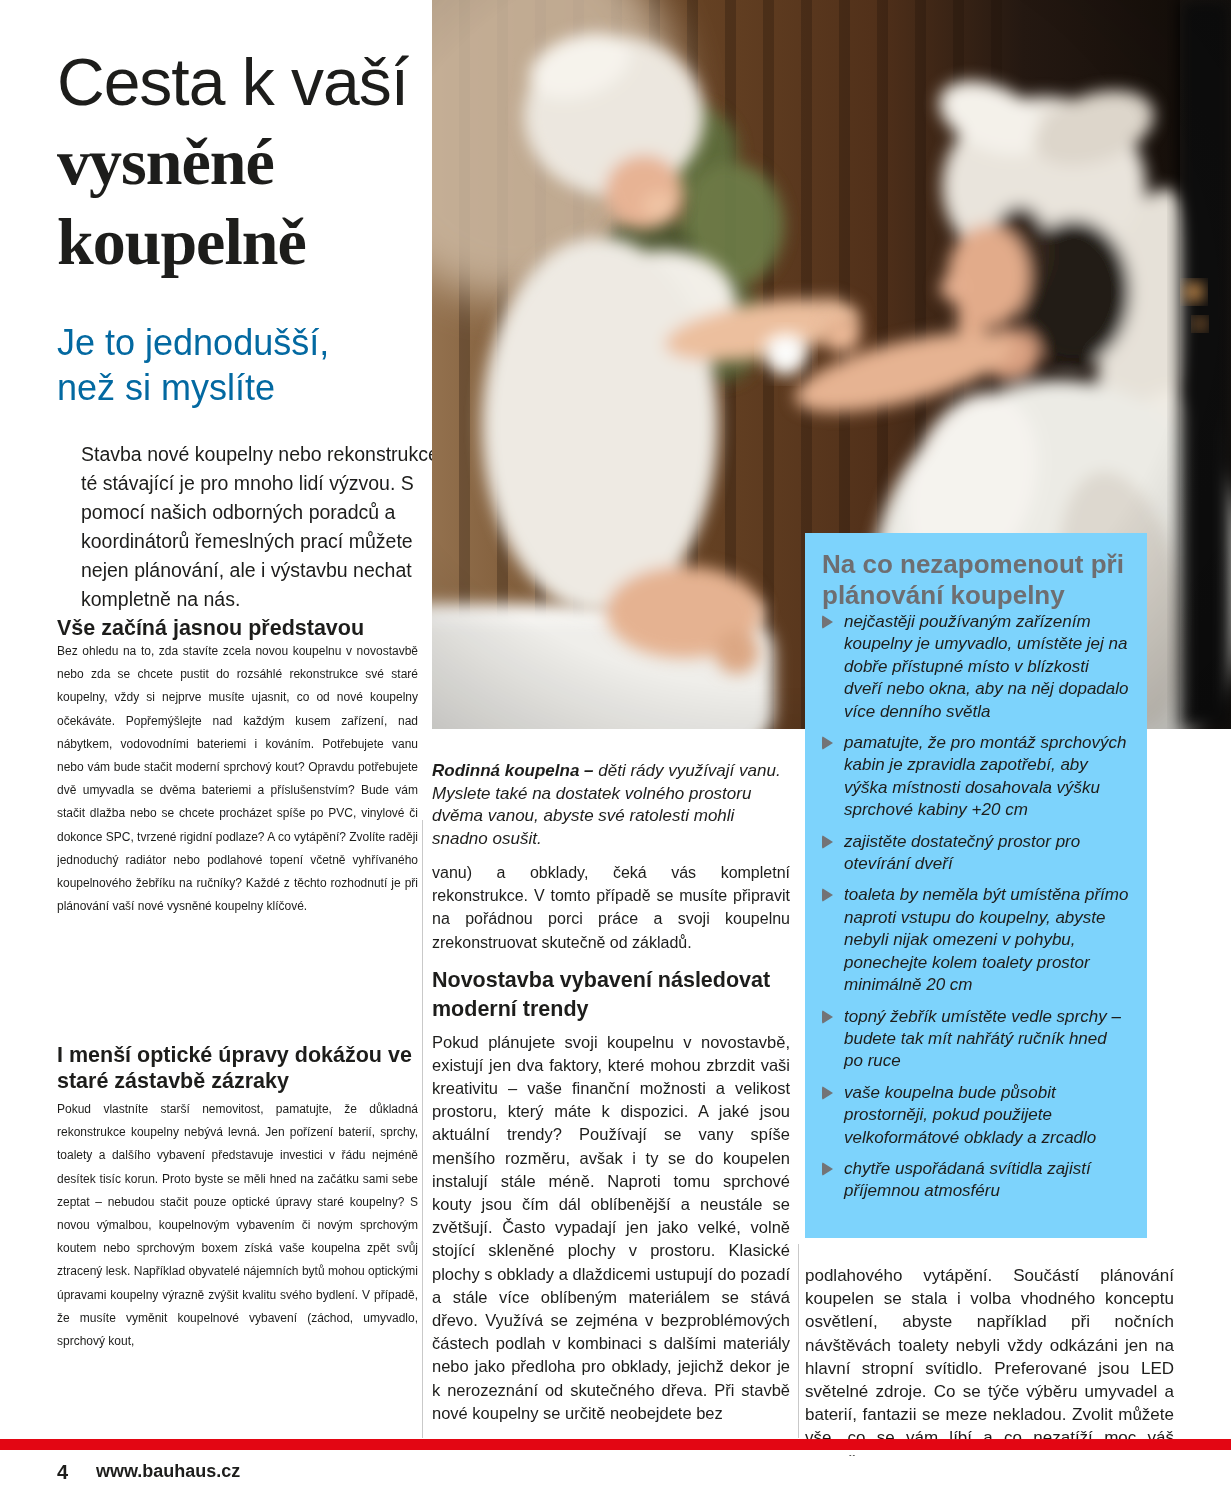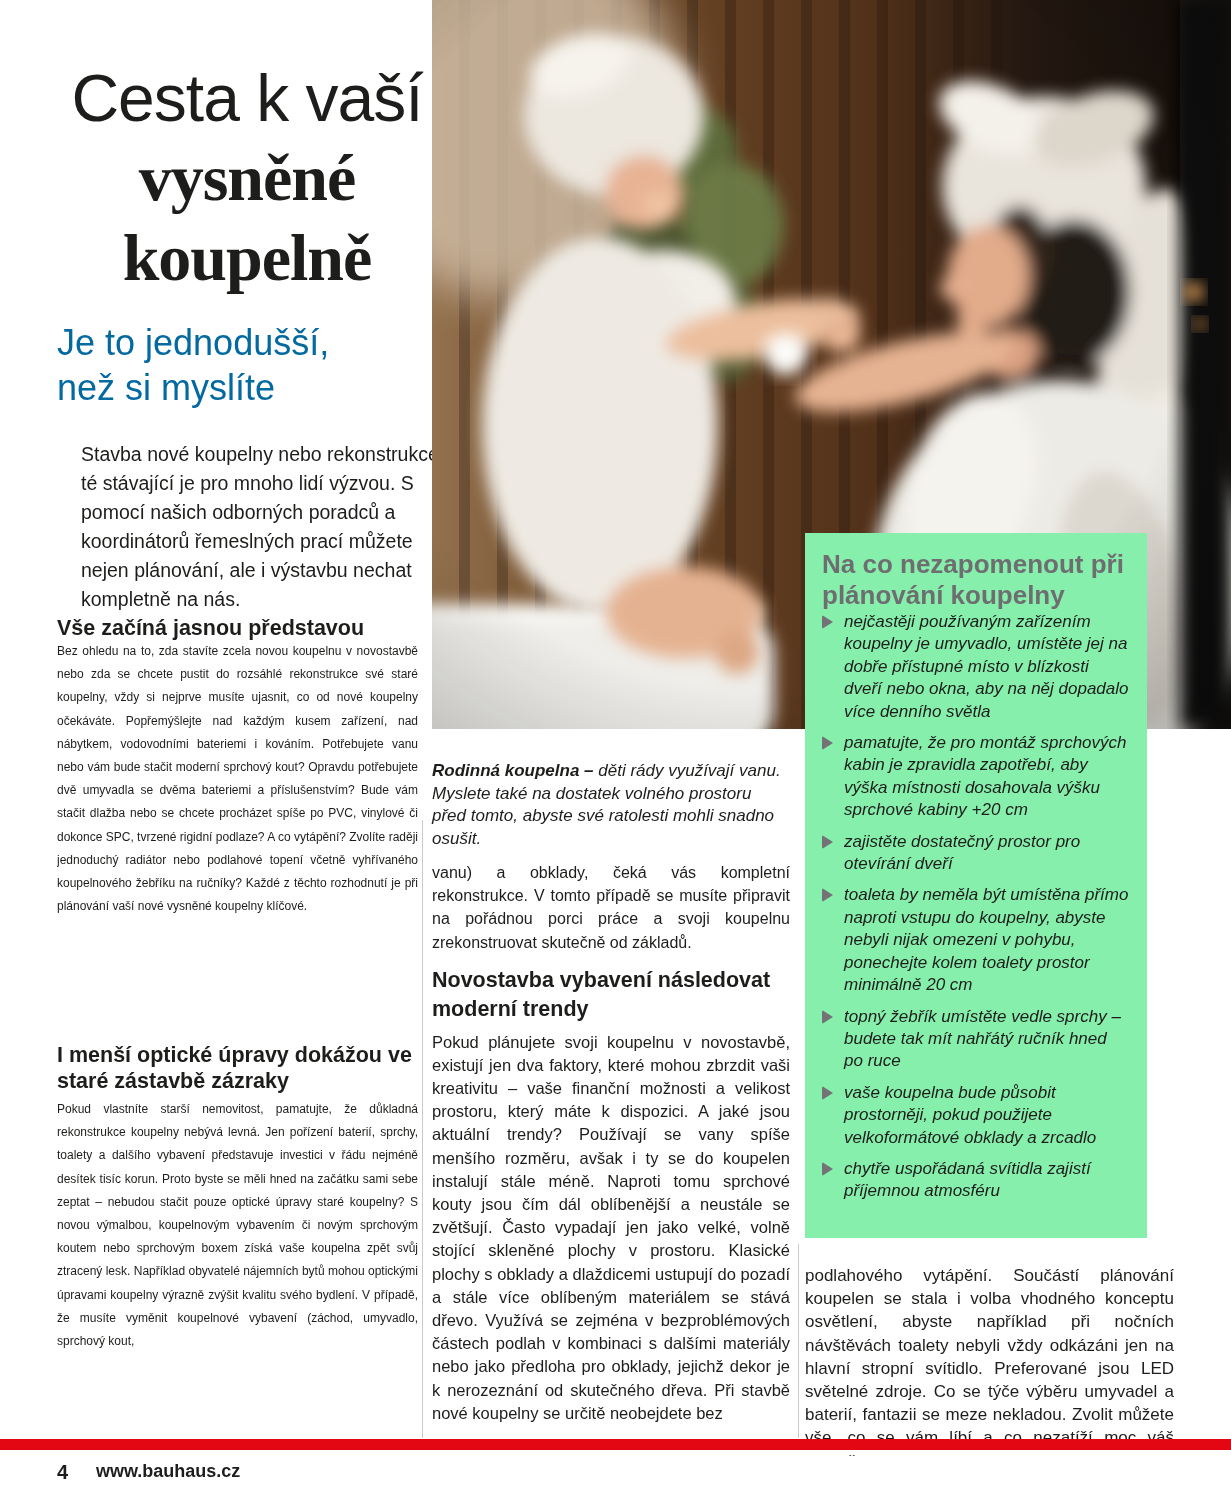--- a/index.html
+++ b/index.html
@@ -4,41 +4,41 @@
 <style>
   html,body{margin:0;padding:0;}
   body{
     width:1231px;height:1502px;position:relative;overflow:hidden;
     background:#ffffff;color:#1d1d1b;
     font-family:"Liberation Sans",sans-serif;
     -webkit-font-smoothing:antialiased;
   }
   .abs{position:absolute;}
   
-  .title{left:57px;top:58px;width:380px;font-size:66px;line-height:80px;color:#1d1d1b;letter-spacing:-1px;text-align:center;}
+  .title{left:57px;top:42px;width:380px;font-size:66px;line-height:80px;color:#1d1d1b;letter-spacing:-1px;}
   .title .t1{font-weight:400;}
   .title .t2,.title .t3{font-weight:700;font-family:Liberation Serif, serif;}
   .subtitle{left:57px;top:320px;width:370px;font-size:36px;line-height:45px;color:#0369a1;white-space:pre-line;font-weight:400;}
   .intro{left:57px;top:420px;width:364px;font-size:19.5px;line-height:29px;margin-left:24px;}
   .col-heading{font-weight:700;font-size:21.5px;line-height:26px;color:#1d1d1b;}
   .h1{left:57px;top:597px;width:364px;}
   .body-text{font-size:12px;line-height:23.2px;text-align:justify;color:#1d1d1b;}
   .p1{left:57px;top:628px;width:361px;height:396px;overflow:hidden;}
   .h2{left:57px;top:1024px;width:364px;}
   .p2{left:57px;top:1086px;width:361px;height:352px;overflow:hidden;}
   
   .photo{left:432px;top:0;width:799px;height:729px;overflow:hidden;background:#4a2d16;}
   .caption{left:432px;top:743px;width:354px;font-size:17px;line-height:22.5px;font-style:italic;}
   .caption .lead{font-weight:700;}
   
   .mid-p1{left:432px;top:845px;width:358px;font-size:16px;line-height:23.2px;}
   .mid-h{left:432px;top:948px;width:360px;font-size:21.5px;line-height:29px;}
   .mid-p2{left:432px;top:1014px;width:358px;height:424px;overflow:hidden;font-size:16.5px;line-height:23.2px;}
   
-  .box{left:805px;top:533px;width:342px;height:705px;background:#86efac;box-sizing:border-box;
+  .box{left:805px;top:533px;width:342px;height:705px;background:#7dd3fc;box-sizing:border-box;
        padding:16px 17px 20px 17px;overflow:hidden;}
   .box-heading{font-size:26px;line-height:31px;font-weight:700;color:#6e6e71;}
   .box-list{font-style:italic;}
   .box-item{display:flex;gap:11px;margin-bottom:9px;font-size:17px;line-height:22.4px;color:#1d1d1b;}
   .tri{flex:0 0 auto;width:0;height:0;margin-top:4px;
        border-left:11px solid #737376;border-top:7px solid transparent;border-bottom:7px solid transparent;
        border-radius:2px;}
   
   .right-p{left:805px;top:1247px;width:369px;height:192px;overflow:hidden;font-size:17px;line-height:23.2px;}
   
@@ -151,21 +151,21 @@
 
     <rect x="748" y="0" width="51" height="729" fill="#0e0a07" filter="url(#soft)"></rect>
     <circle cx="762" cy="292" r="9" fill="#ffb25e" filter="url(#soft)"></circle>
     <circle cx="768" cy="324" r="6" fill="#e89a4d" filter="url(#soft)"></circle>
 
     <rect width="799" height="729" fill="url(#vig)"></rect>
   </svg>
 </div>
 
 <p class="abs caption">
-  <span class="lead">Rodinná koupelna –</span><span> děti rády využívají vanu. Myslete také na dostatek volného prostoru před tomto, abyste své ratolesti mohli snadno osušit.</span>
+  <span class="lead">Rodinná koupelna –</span><span> děti rády využívají vanu. Myslete také na dostatek volného prostoru dvěma vanou, abyste své ratolesti mohli snadno osušit.</span>
 </p>
 
 <p class="abs body-text mid-p1">vanu) a obklady, čeká vás kompletní rekonstrukce. V tomto případě se musíte připravit na pořádnou porci práce a svoji koupelnu zrekonstruovat skutečně od základů.</p>
 <h2 class="abs col-heading mid-h">Novostavba vybavení následovat moderní trendy</h2>
 <p class="abs body-text mid-p2">Pokud plánujete svoji koupelnu v novostavbě, existují jen dva faktory, které mohou zbrzdit vaši kreativitu – vaše finanční možnosti a velikost prostoru, který máte k dispozici. A jaké jsou aktuální trendy? Používají se vany spíše menšího rozměru, avšak i ty se do koupelen instalují stále méně. Naproti tomu sprchové kouty jsou čím dál oblíbenější a neustále se zvětšují. Často vypadají jen jako velké, volně stojící skleněné plochy v prostoru. Klasické plochy s obklady a dlaždicemi ustupují do pozadí a stále více oblíbeným materiálem se stává dřevo. Využívá se zejména v bezproblémových částech podlah v kombinaci s dalšími materiály nebo jako předloha pro obklady, jejichž dekor je k nerozeznání od skutečného dřeva. Při stavbě nové koupelny se určitě neobejdete bez</p>
 
 <div class="abs box">
   <div class="box-heading">Na co nezapomenout při plánování koupelny</div>
   <div class="box-list">
 

